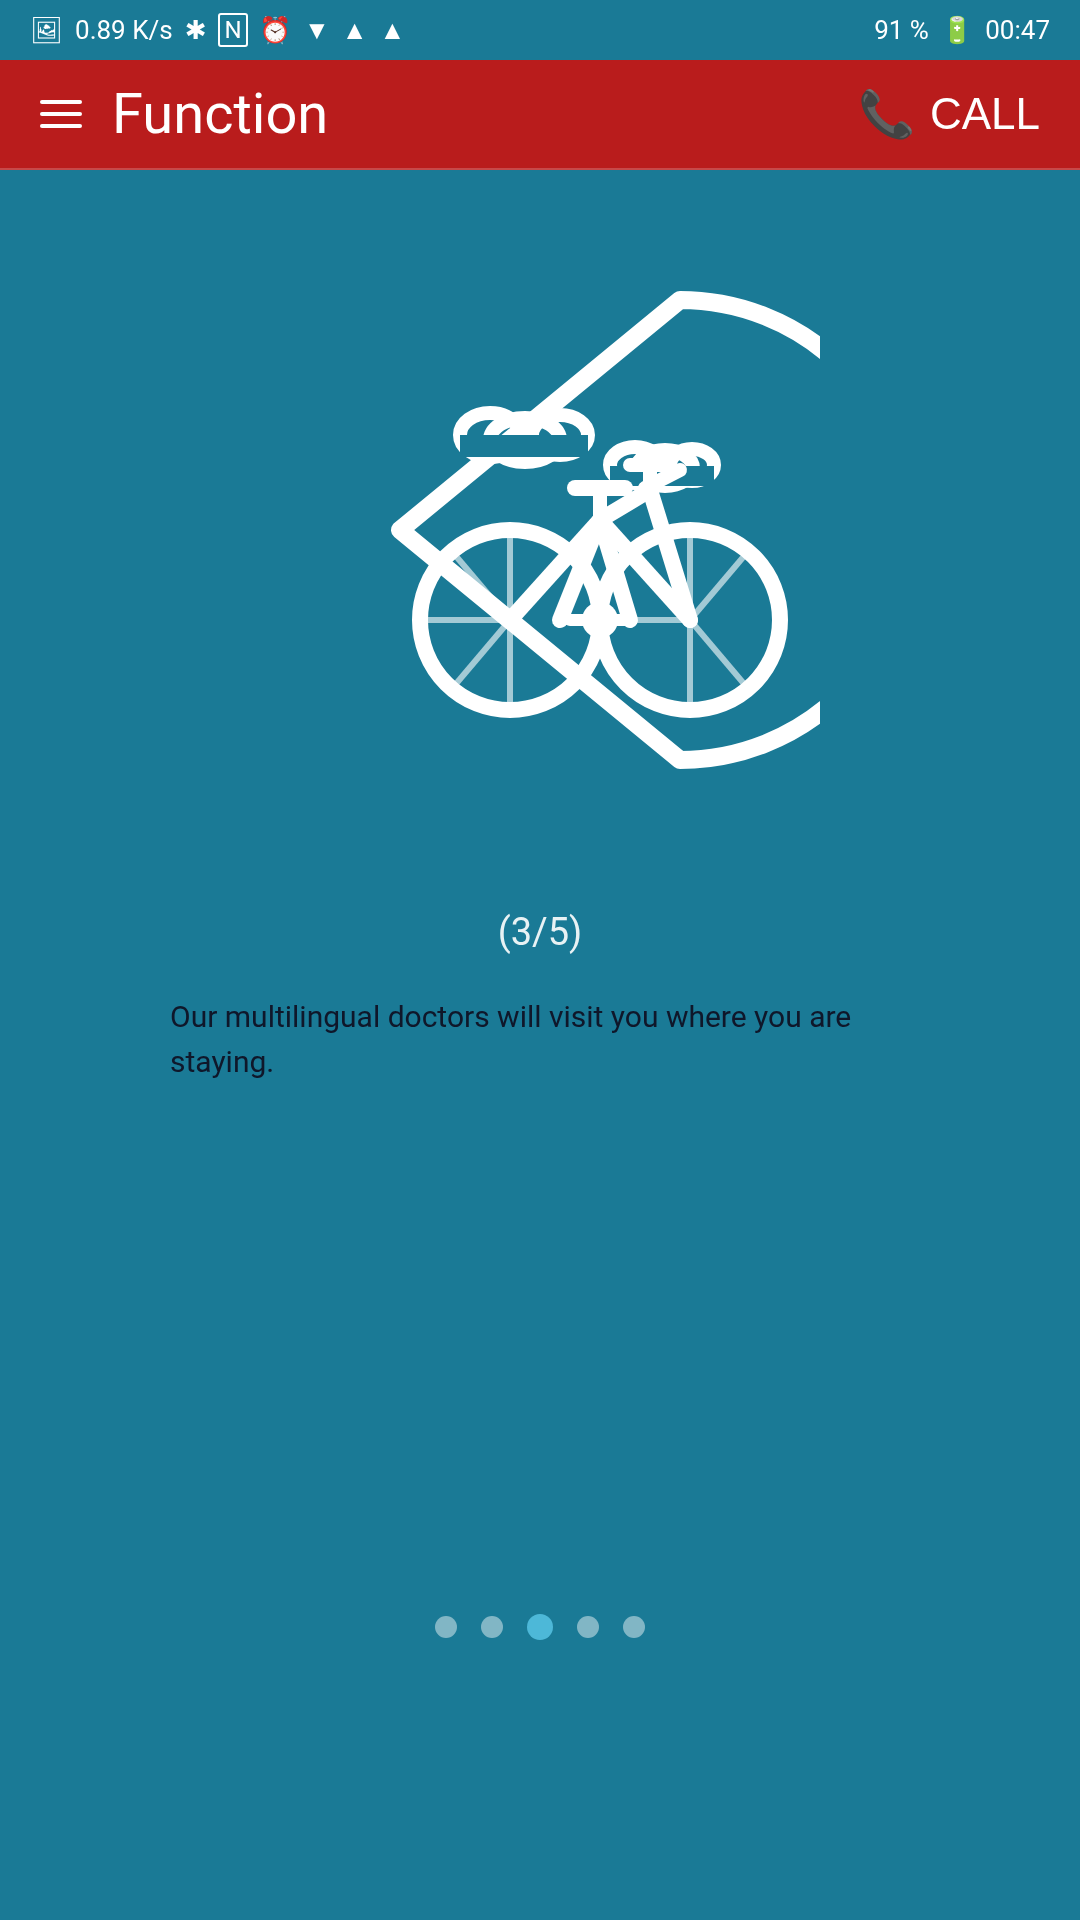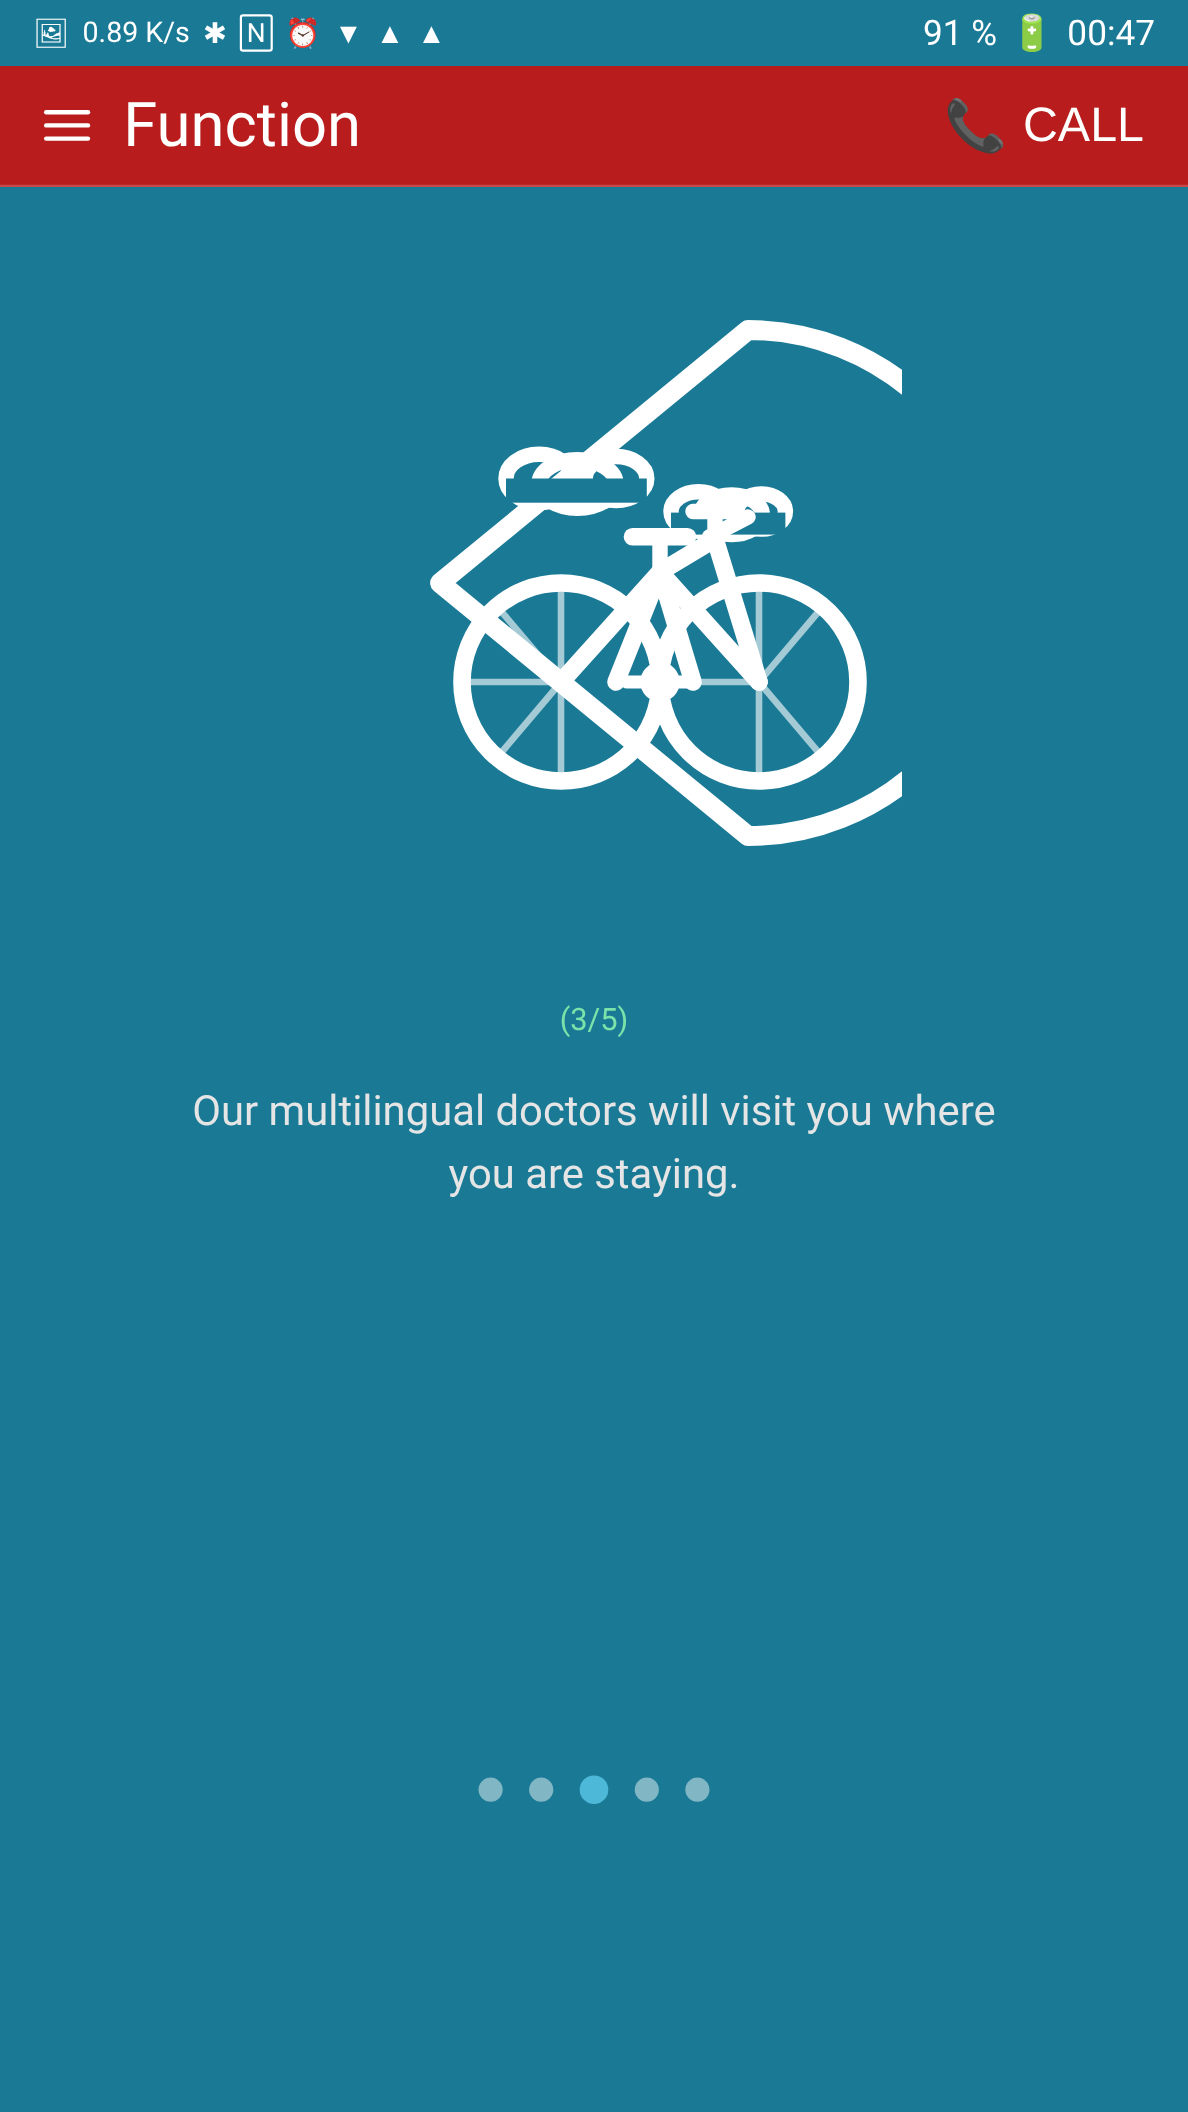--- a/index.html
+++ b/index.html
@@ -30,21 +30,21 @@
     .status-left {
       display: flex;
       align-items: center;
       gap: 12px;
     }
 
     .status-right {
       display: flex;
       align-items: center;
       gap: 12px;
-      font-size: 32px;
+      font-size: 26px;
     }
 
     
     .app-bar {
       width: 100%;
       height: 110px;
       background-color: #b91c1c;
       display: flex;
       align-items: center;
       justify-content: space-between;
@@ -113,31 +113,31 @@
     }
 
     .pin-svg {
       width: 100%;
       height: 100%;
     }
 
     
     .pagination {
       margin-top: 100px;
-      color: #86efac;
-      font-size: 28px;
+      color: #ffffff;
+      font-size: 38px;
       opacity: 0.9;
     }
 
     
     .description {
       margin-top: 40px;
-      color: #e5e5e5;
-      font-size: 38px;
-      text-align: center;
+      color: #0f172a;
+      font-size: 30px;
+      text-align: left;
       line-height: 1.5;
       padding: 0 80px;
       max-width: 900px;
     }
 
     
     .dots-container {
       position: absolute;
       bottom: 280px;
       display: flex;

